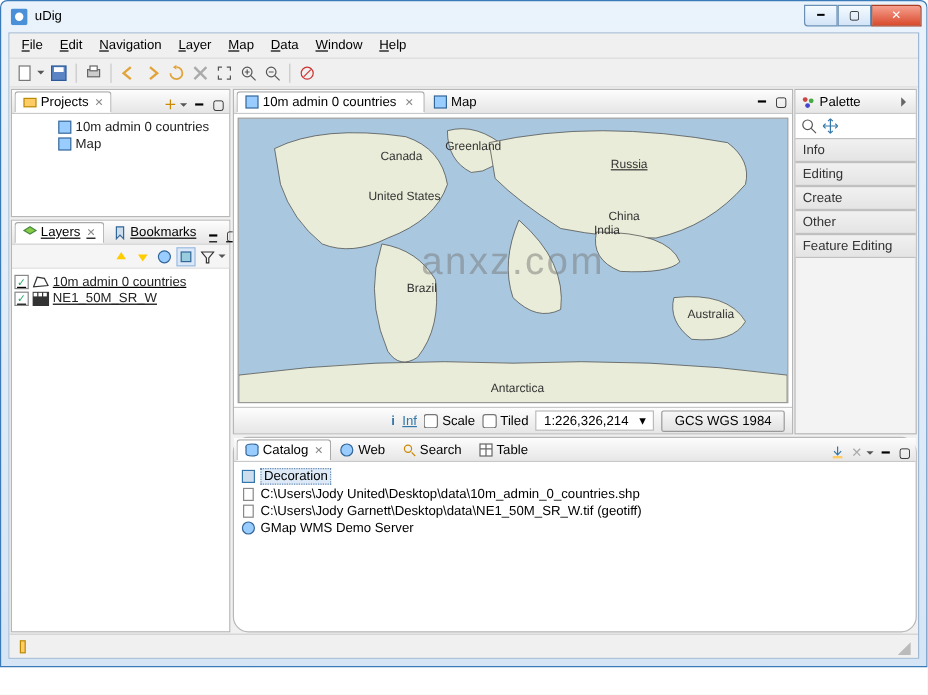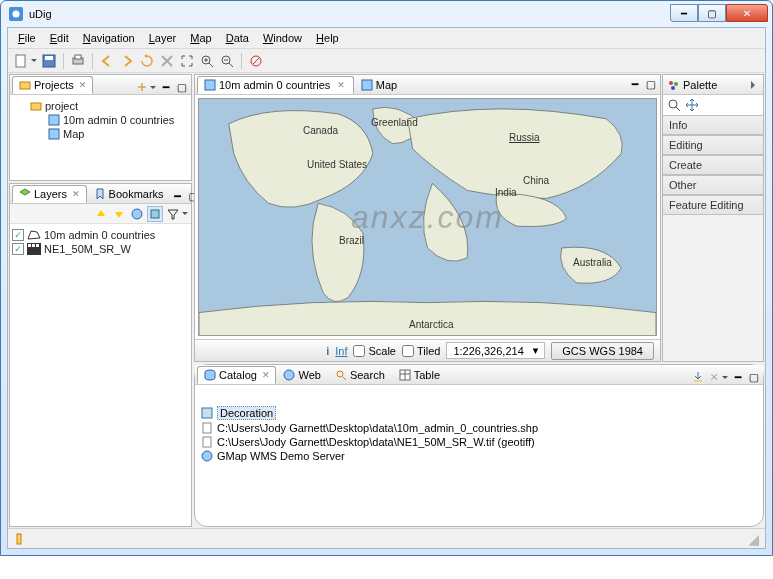--- a/index.html
+++ b/index.html
@@ -54,48 +54,48 @@
 
 
 .editors { display:flex; flex-direction:column; flex:1; border:1px solid #b7b7b7; margin:1px; background:#fff;}
 .editortabs { height:20px; background:linear-gradient(#fdfdfd,#e6e6e6); border-bottom:1px solid #c8c8c8; display:flex; align-items:center; justify-content:space-between; padding:0 2px;}
 .editortabs .tabs{ display:flex; align-items:center; }
 .etab{ display:flex; align-items:center; gap:3px; padding:2px 8px 2px 6px; border:1px solid transparent; }
 .etab.active{ background:#fff; border:1px solid #a9a9a9; border-bottom-color:#fff; border-radius:3px 3px 0 0; }
 .etab .x{ font-size:9px;color:#888; margin-left:4px; }
 .mapcanvas { flex:1; display:flex; position:relative; }
 .mapimg { flex:1; margin:3px; border:1px solid #999; background:linear-gradient(#a9c8e0,#b9d1e4); position:relative; overflow:hidden;}
-.mapoverlay{ position:absolute; inset:0; display:flex; align-items:center; justify-content:center;font-style:italic; }
+.mapoverlay{ position:absolute; inset:0; display:flex; align-items:center; justify-content:center; }
 .watermark{ font-size:32px; color:rgba(120,120,120,.5); letter-spacing:2px; text-align:center; }
 .worldland { position:absolute; inset:0; }
 .maplabel{ position:absolute; font-size:10px; color:#333; }
 .lbl-green{ background:none;}
 .lbl-russia{ top:33px; left:310px;text-decoration:underline;}
 .lbl-us{ top:60px; left:108px;}
-.lbl-china{ top:76px; left:324px;}
+.lbl-china{ top:76px; left:308px;}
 .lbl-india{ top:88px; left:296px;}
 .lbl-brazil{ top:136px; left:140px;}
 .lbl-aus{ top:158px; left:374px;}
 .lbl-green{ top:18px; left:172px;}
 .lbl-ant{ top:220px; left:210px;}
 
 .palette { width:102px; border:1px solid #b7b7b7; margin:1px 1px 1px 0; background:#f3f3f3; display:flex; flex-direction:column;}
 .pal-head{ height:20px; background:linear-gradient(#fdfdfd,#e6e6e6); display:flex; align-items:center; gap:4px; padding:0 4px; border-bottom:1px solid #c8c8c8;}
 .pal-head .tri{ margin-left:auto; width:0;height:0;border:4px solid transparent; border-left-color:#666;}
 .pal-tools{ padding:3px 4px; display:flex; gap:4px; background:#fff;}
 .pal-drawer{ background:linear-gradient(#f1f1f1,#e4e4e4); border-top:1px solid #c0c0c0; border-bottom:1px solid #c0c0c0; padding:3px 6px; font-size:11px; color:#333;}
 
 .statusbar{ height:22px; background:linear-gradient(#fdfdfd,#e6e6e6); border-top:1px solid #c8c8c8; display:flex; align-items:center; justify-content:flex-end; gap:6px; padding:0 6px; font-size:10px; }
 .statusbar .blk{ display:flex; align-items:center; gap:3px; border:1px solid #bbb; background:#fff; padding:1px 6px;}
 .statusbar label{ display:flex; align-items:center; gap:3px;}
 .statusbar input[type=checkbox]{ width:12px; height:12px;}
 .crsbtn{ border:1px solid #999; background:linear-gradient(#f7f7f7,#e2e2e2); padding:2px 10px; border-radius:2px;}
 
 .bottomview{ height:163px;border-radius:13px; }
-.catcontent{ padding:20px 6px; }
+.catcontent{ padding:4px 6px; }
 .catrow{ display:flex; align-items:center; gap:4px; padding:1px 0; }
 .catrow.sel span{ border:1px dotted #6a8fb5; background:#dde9f7; padding:0 2px;}
 
 .appstatus{ height:20px; background:#f0f0f0; border-top:1px solid #d0d0d0; display:flex; align-items:center; padding:0 6px;}
 .appstatus .corner{ margin-left:auto; color:#bbb; font-size:14px;}
 
 
 svg{ display:block;}
 </style>
 </head>
@@ -221,42 +221,36 @@
                   <svg width="12" height="12">
                     <path d="M2 6 L10 6 M6 2 L6 10" stroke="#c80" fill="none"></path>
                   </svg>
                 </div>
               <div class="drop"></div>
               <div class="ico">━</div>
               <div class="ico">▢</div>
             </div>
           </div>
           <div class="tree">
-            <div class="row ind1">
-                <svg width="12" height="12">
-                  <rect x="1" y="3" width="10" height="7" fill="#fc6" stroke="#b80"></rect>
-                </svg>
-                <span>project</span>
-              </div>
             <div class="row ind2">
                 <svg width="12" height="12">
                   <rect x="1" y="1" width="10" height="10" fill="#9cf" stroke="#369"></rect>
                 </svg>
                 <span>10m admin 0 countries</span>
               </div>
             <div class="row ind2">
                 <svg width="12" height="12">
                   <rect x="1" y="1" width="10" height="10" fill="#9cf" stroke="#369"></rect>
                 </svg>
                 <span>Map</span>
               </div>
           </div>
         </div>
 
-        <div class="view" style="flex:1;">
+        <div class="view" style="flex:1;text-decoration:underline;">
           <div class="viewhead">
             <div class="viewtabs">
               <div class="viewtab active">
                 <svg width="12" height="12">
                     <path d="M6 1 L11 4 L6 7 L1 4 Z" fill="#8c4" stroke="#484"></path>
                   </svg>
                 <span>Layers</span>
                 <span class="x">✕</span>
               </div>
               <div class="viewtab">
@@ -355,21 +349,21 @@
                   <path d="M175 10 Q200 3 225 25 Q215 45 195 45 Q175 35 175 10 Z"></path>
                   <path d="M120 105 Q150 110 165 135 Q170 175 150 200 Q135 210 125 195 Q110 160 115 125 Z"></path>
                   <path d="M210 20 Q300 0 410 20 Q430 35 425 55 Q395 90 350 100 Q310 100 270 92 Q235 70 215 50 Z"></path>
                   <path d="M235 85 Q275 120 270 160 Q250 170 230 150 Q220 120 235 85 Z"></path>
                   <path d="M300 95 Q360 95 370 120 Q360 130 320 128 Q295 118 300 95 Z"></path>
                   <path d="M365 150 Q410 145 425 170 Q415 188 380 185 Q360 170 365 150 Z"></path>
                   <path d="M0 215 Q115 200 230 205 Q345 200 460 215 L460 240 L0 240 Z"></path>
                   </g>
                 </svg>
                 <div class="maplabel lbl-green">Greenland</div>
-                <div class="maplabel" style="top:26px;left:104px">Canada</div>
+                <div class="maplabel" style="top:26px;left:118px">Canada</div>
                 <div class="maplabel lbl-us">United States</div>
                 <div class="maplabel lbl-russia">Russia</div>
                 <div class="maplabel lbl-china">China</div>
                 <div class="maplabel lbl-india">India</div>
                 <div class="maplabel lbl-brazil">Brazil</div>
                 <div class="maplabel lbl-aus">Australia</div>
                 <div class="maplabel lbl-ant">Antarctica</div>
                 <div class="mapoverlay">
                     <div class="watermark">anxz.com</div>
                   </div>
@@ -476,21 +470,21 @@
             <div class="catrow sel">
                 <svg width="12" height="12">
                   <rect x="1" y="1" width="10" height="10" fill="#cde" stroke="#37a"></rect>
                 </svg>
                 <span>Decoration</span>
               </div>
             <div class="catrow">
                 <svg width="12" height="12">
                   <rect x="2" y="1" width="8" height="10" fill="#fff" stroke="#888"></rect>
                 </svg>
-                <span>C:\Users\Jody Garnett\Desktop\data\10m_admin_0_countries.shp</span>
+                <span>C:\Users\Jody United\Desktop\data\10m_admin_0_countries.shp</span>
               </div>
             <div class="catrow">
                 <svg width="12" height="12">
                   <rect x="2" y="1" width="8" height="10" fill="#fff" stroke="#888"></rect>
                 </svg>
                 <span>C:\Users\Jody Garnett\Desktop\data\NE1_50M_SR_W.tif (geotiff)</span>
               </div>
             <div class="catrow">
                 <svg width="12" height="12">
                   <circle cx="6" cy="6" r="5" fill="#9cf" stroke="#369"></circle>

